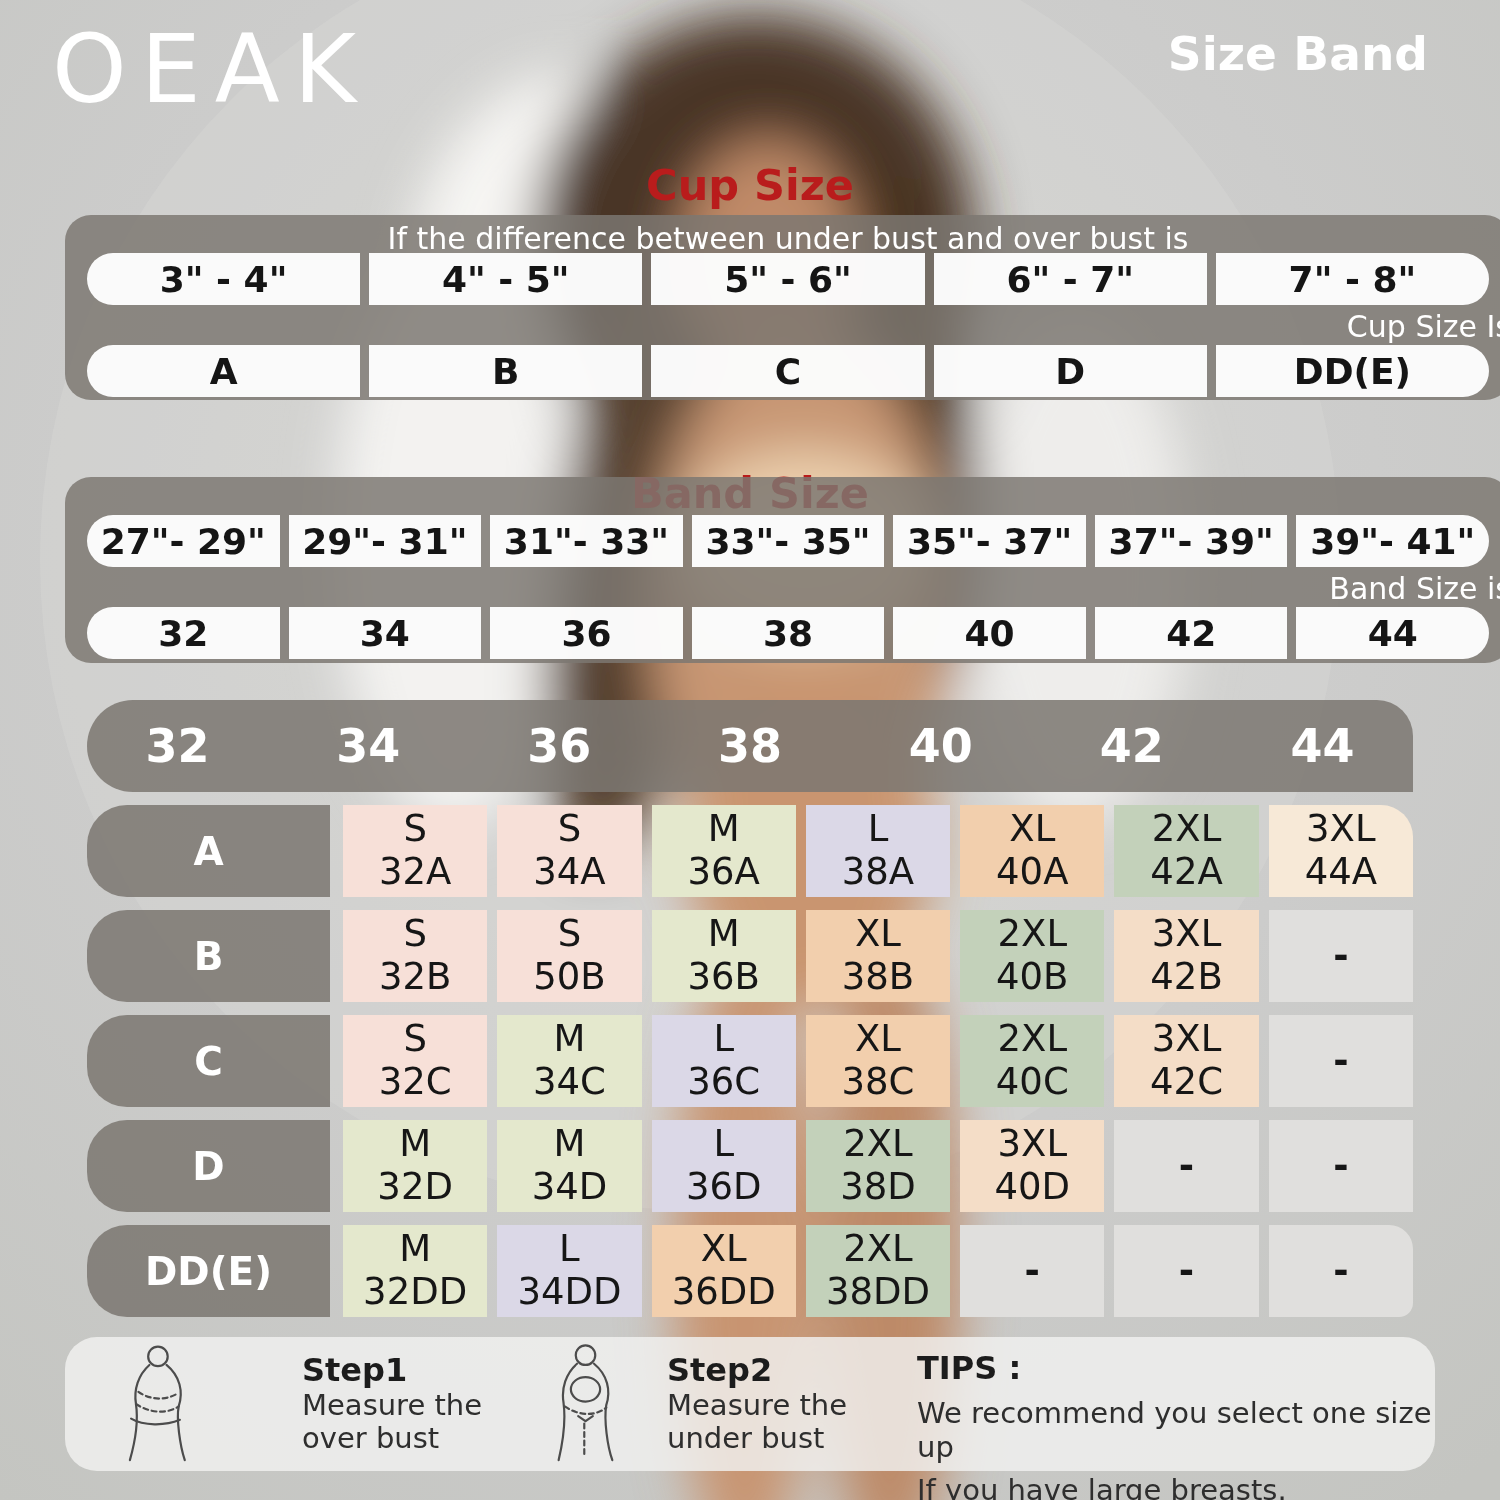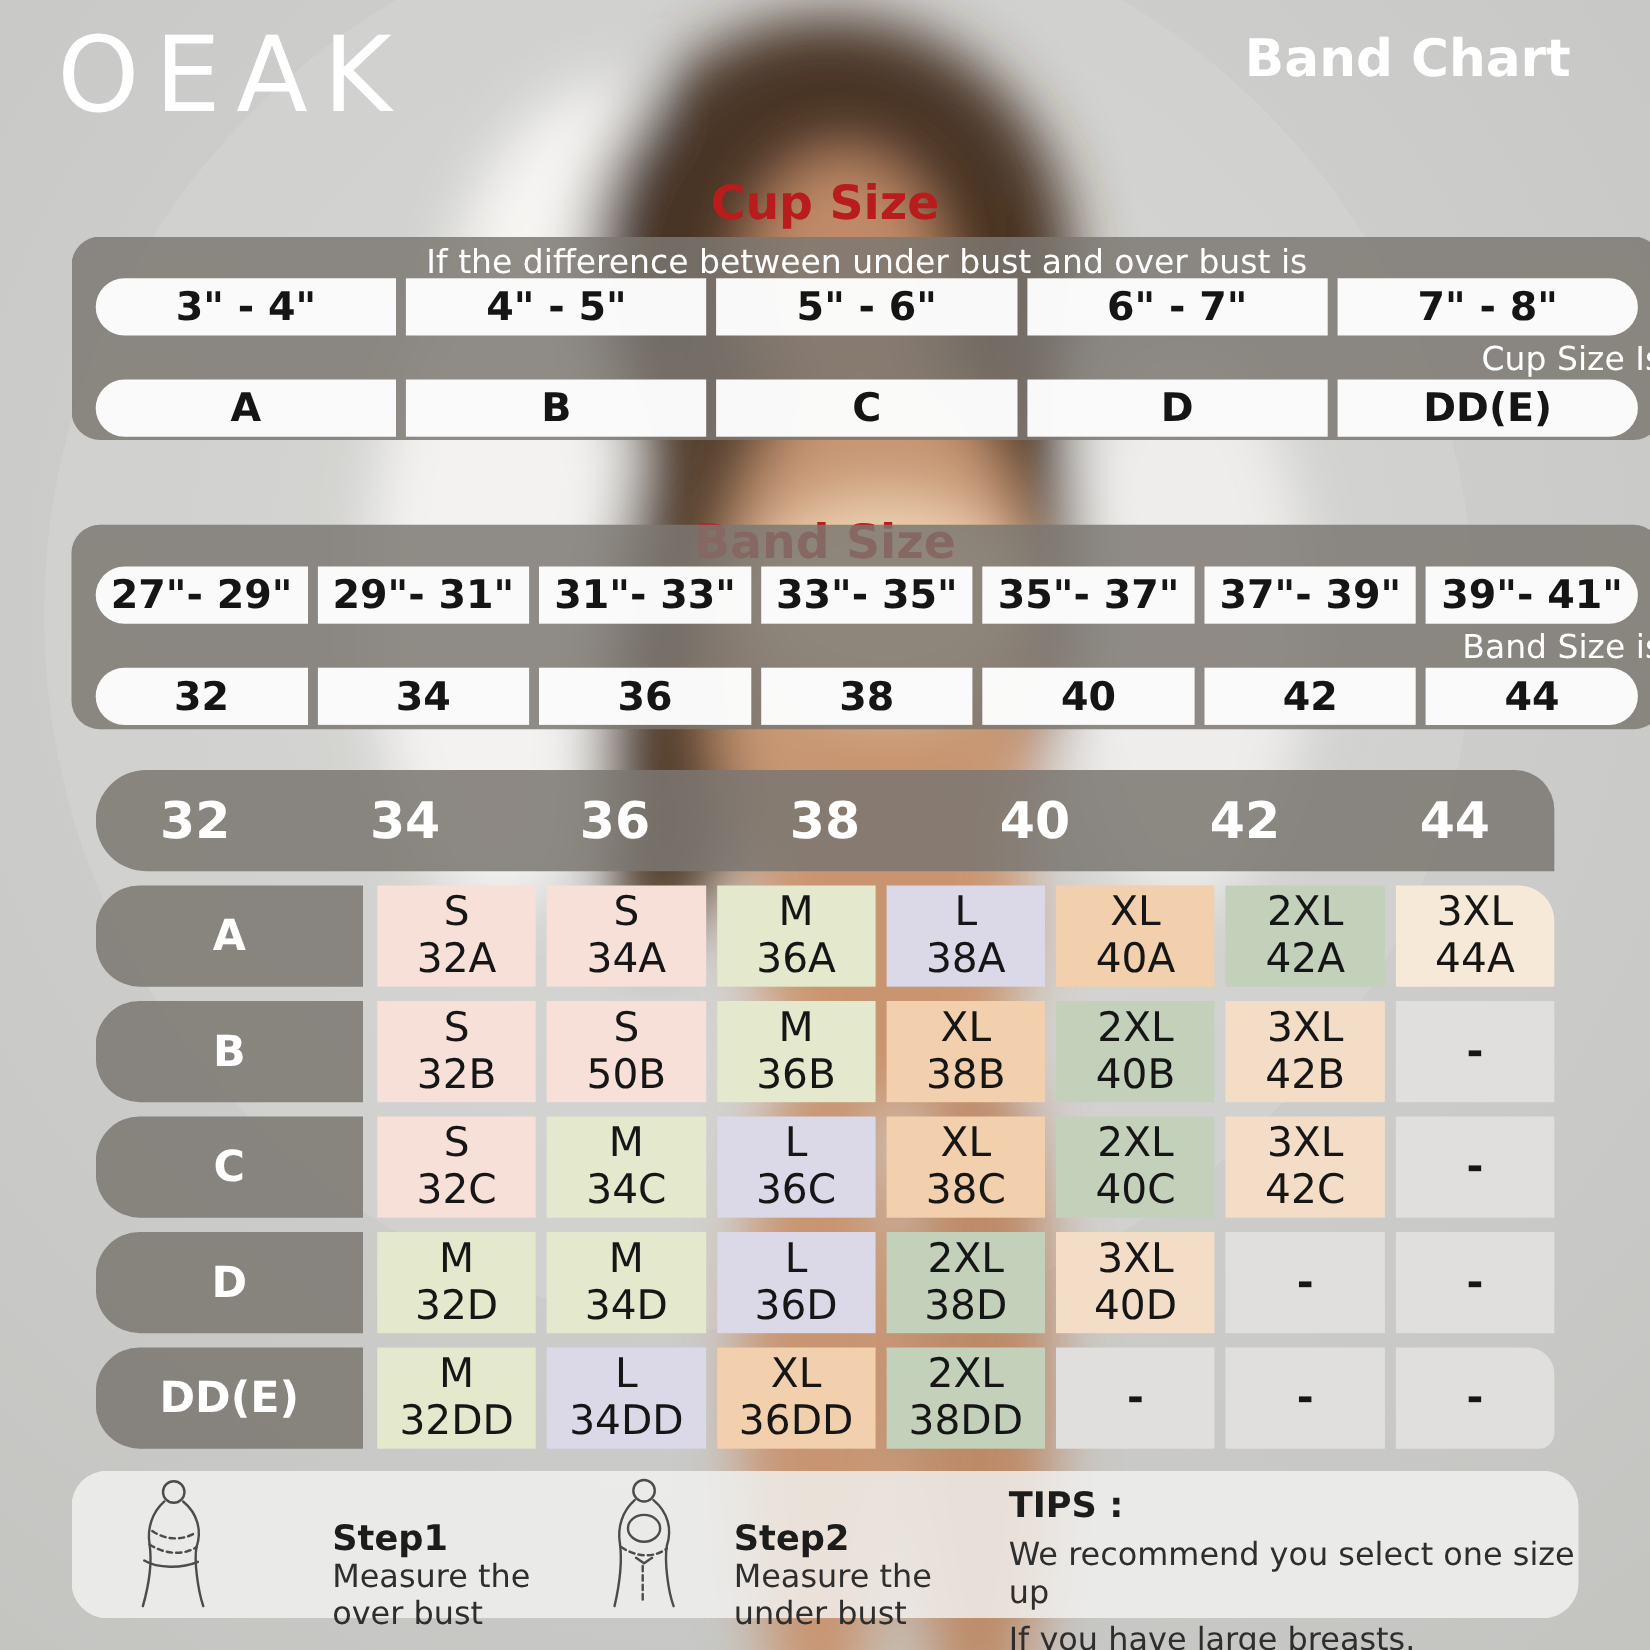--- a/index.html
+++ b/index.html
@@ -51,21 +51,21 @@
          font-size:37px;color:#161616;line-height:1.16;}
   .tcell span{display:block;text-align:center;}
   .tcell.empty{font-weight:bold;}
   .tr-round{border-top-right-radius:32px;}
   .br-round{border-top-right-radius:24px;border-bottom-right-radius:14px;}
   
   .footer{position:absolute;left:65px;top:1337px;width:1370px;height:134px;
           background:rgba(242,242,240,0.82);border-radius:32px;}
   .step-icon{position:absolute;top:6px;}
   .icon1{left:28px;} .icon2{left:458px;}
-  .step-block{position:absolute;top:14px;margin-top:28px;}
+  .step-block{position:absolute;top:14px;}
   .step1-block{left:237px;} .step2-block{left:602px;}
   .step-label{font-size:32px;font-weight:bold;color:#1c1c1c;}
   .step-line{font-size:29px;color:#2e2e2e;line-height:1.15;}
   .tips-block{position:absolute;left:852px;top:12px;}
   .tips-label{font-size:32px;font-weight:bold;color:#1c1c1c;}
   .tips-line{font-size:29px;color:#2e2e2e;margin-top:9px;}
 </style>
 </head>
 <body>
 
@@ -92,21 +92,21 @@
     <ellipse cx="768" cy="255" rx="88" ry="115" fill="#c08a68"></ellipse>
     <ellipse cx="800" cy="610" rx="150" ry="280" fill="#c79673"></ellipse>
     <ellipse cx="805" cy="545" rx="128" ry="95" fill="#ecd0ae"></ellipse>
     <ellipse cx="810" cy="840" rx="125" ry="170" fill="#c9956f"></ellipse>
     <ellipse cx="745" cy="1260" rx="72" ry="310" fill="#c89471"></ellipse>
     <ellipse cx="890" cy="1260" rx="70" ry="310" fill="#bd8a68"></ellipse>
   </g>
 </svg>
 
 <div class="brand">OEAK</div>
-<div class="page-title">Band Chart</div>
+<div class="page-title">Size Band</div>
 
 <div class="section-title cup-title">Cup Size</div>
 <div class="panel panel-cup">
   <div class="panel-subtitle">If the  difference between under bust and over bust is</div>
   <div class="pill-row row-1" id="cup-ranges">
       <div class="pill">3" - 4"</div>
       <div class="pill">4" - 5"</div>
       <div class="pill">5" - 6"</div>
       <div class="pill">6" - 7"</div>
       <div class="pill">7" - 8"</div>

